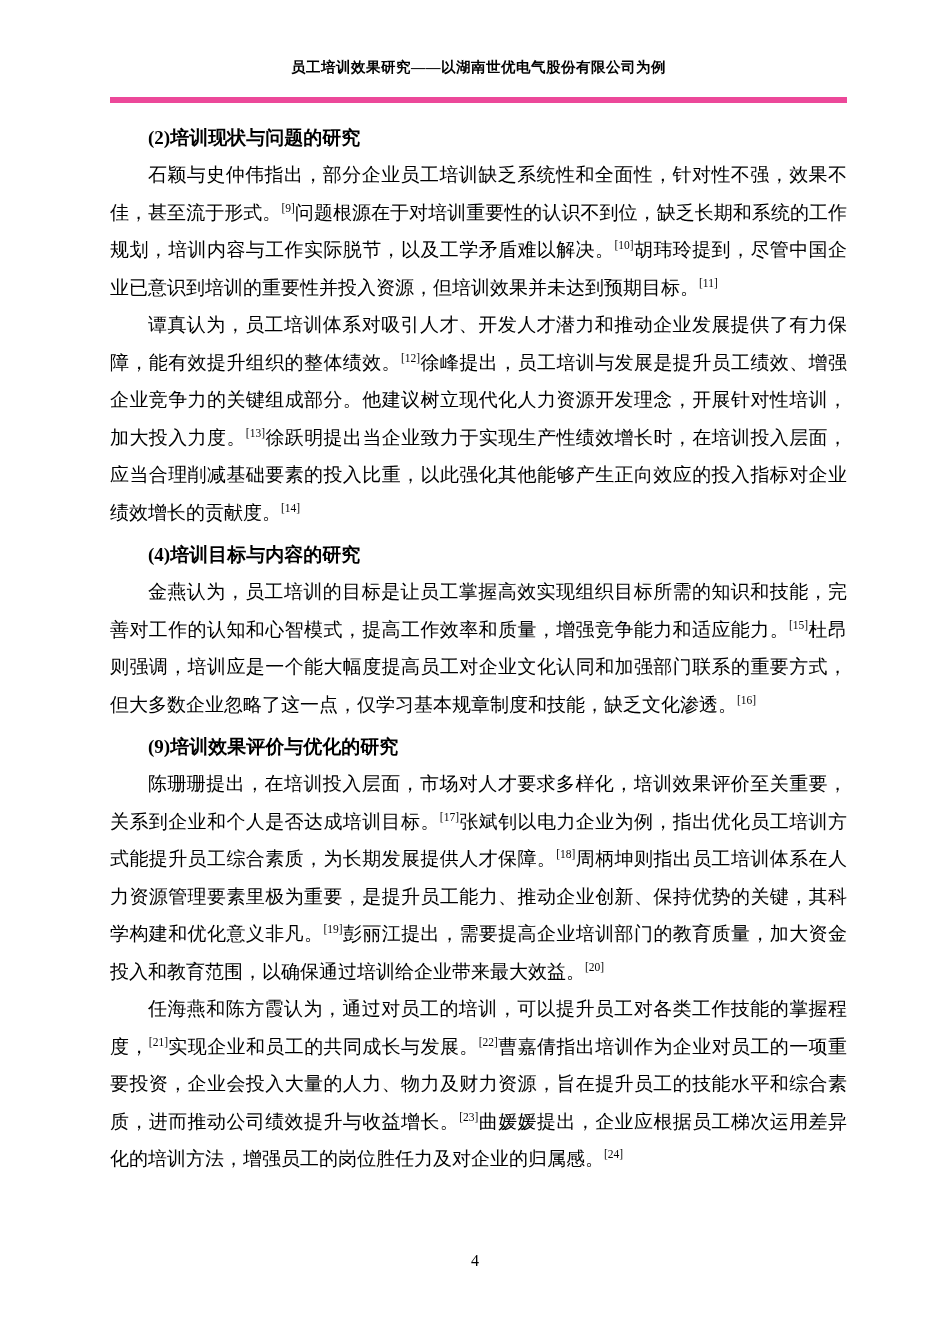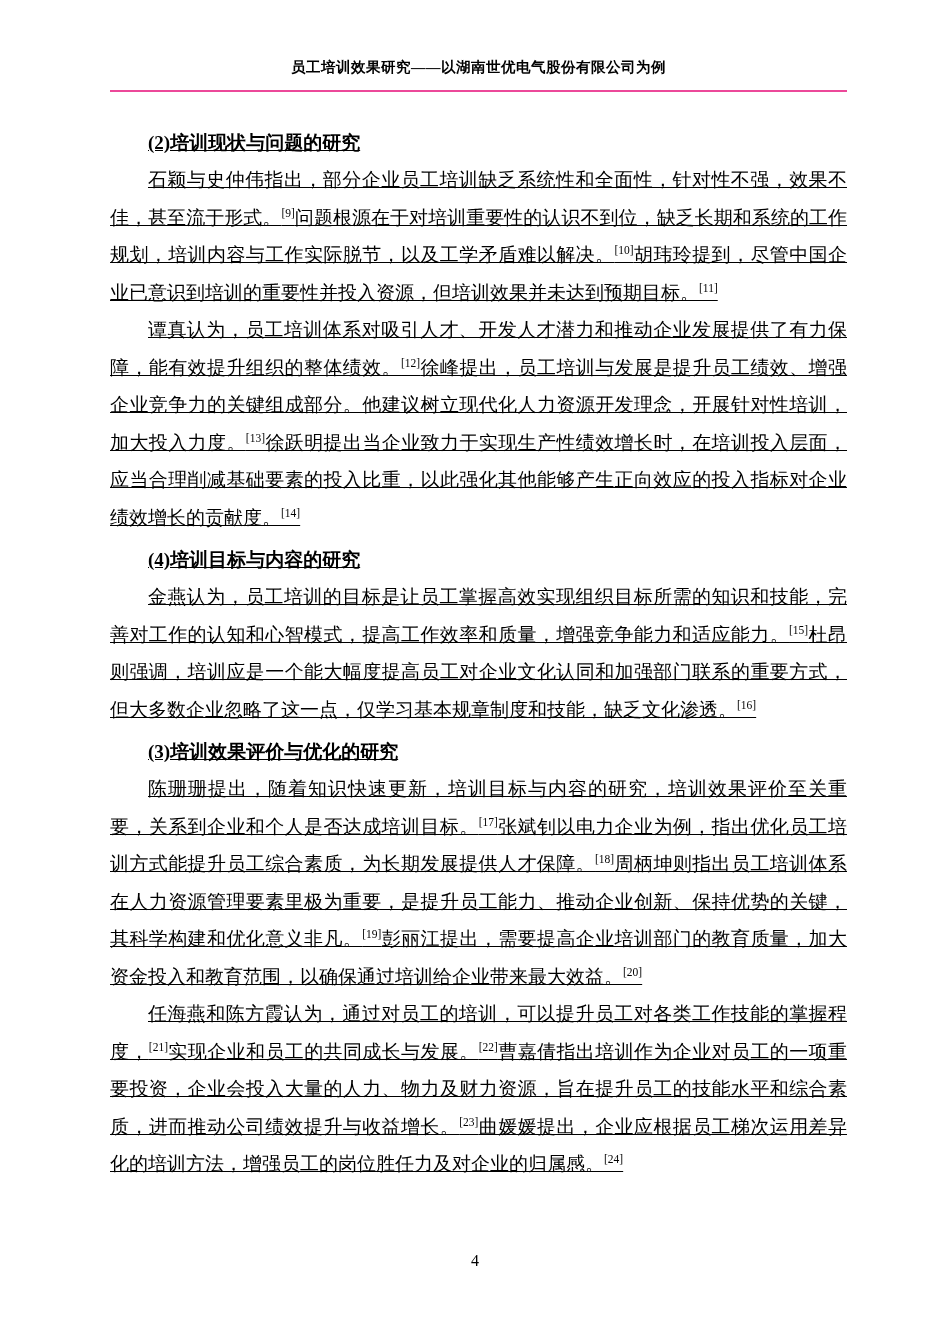--- a/index.html
+++ b/index.html
@@ -16,24 +16,24 @@
     position: relative;
     width: 950px;
     height: 1344px;
     padding: 58px 103px 0 110px;
   }
   .header {
     text-align: center;
     font-size: 14.5px;
     font-weight: bold;
     letter-spacing: 0.5px;
-    padding-bottom: 13px;
-    border-bottom: 2px solid #ec4899;
+    padding-bottom: 20px;
+    border-bottom: 6px solid #ec4899;
   }
-  .content { margin-top: 32px; text-decoration: underline; }
+  .content { margin-top: 16px; }
   h3.sec {
     font-size: 19px;
     font-weight: bold;
     text-indent: 2em;
     line-height: 37px;
     margin-top: 5px;
   }
   p.para {
     font-size: 19px;
     line-height: 37.5px;
@@ -74,22 +74,22 @@
   <div class="content">
 
     <h3 class="sec">(2)培训现状与问题的研究</h3>
     <p class="para"><span>石颖与史仲伟指出，部分企业员工培训缺乏系统性和全面性，针对性不强，效果不佳，甚至流于形式。</span><sup class="ref">[9]</sup><span>问题根源在于对培训重要性的认识不到位，缺乏长期和系统的工作规划，培训内容与工作实际脱节，以及工学矛盾难以解决。</span><sup class="ref">[10]</sup><span>胡玮玲提到，尽管中国企业已意识到培训的重要性并投入资源，但培训效果并未达到预期目标。</span><sup class="ref">[11]</sup></p>
 
     <p class="para"><span>谭真认为，员工培训体系对吸引人才、开发人才潜力和推动企业发展提供了有力保障，能有效提升组织的整体绩效。</span><sup class="ref">[12]</sup><span>徐峰提出，员工培训与发展是提升员工绩效、增强企业竞争力的关键组成部分。他建议树立现代化人力资源开发理念，开展针对性培训，加大投入力度。</span><sup class="ref">[13]</sup><span>徐跃明提出当企业致力于实现生产性绩效增长时，在培训投入层面，应当合理削减基础要素的投入比重，以此强化其他能够产生正向效应的投入指标对企业绩效增长的贡献度。</span><sup class="ref">[14]</sup></p>
 
     <h3 class="sec">(4)培训目标与内容的研究</h3>
     <p class="para"><span>金燕认为，员工培训的目标是让员工掌握高效实现组织目标所需的知识和技能，完善对工作的认知和心智模式，提高工作效率和质量，增强竞争能力和适应能力。</span><sup class="ref">[15]</sup><span>杜昂则强调，培训应是一个能大幅度提高员工对企业文化认同和加强部门联系的重要方式，但大多数企业忽略了这一点，仅学习基本规章制度和技能，缺乏文化渗透。</span><sup class="ref">[16]</sup></p>
 
-    <h3 class="sec">(3)培训效果评价与优化的研究</h3>
-    <p class="para"><span>陈珊珊提出，随着知识快速更新，培训目标与内容的研究，培训效果评价至关重要，关系到企业和个人是否达成培训目标。</span><sup class="ref">[17]</sup><span>张斌钊以电力企业为例，指出优化员工培训方式能提升员工综合素质，为长期发展提供人才保障。</span><sup class="ref">[18]</sup><span>周柄坤则指出员工培训体系在人力资源管理要素里极为重要，是提升员工能力、推动企业创新、保持优势的关键，其科学构建和优化意义非凡。</span><sup class="ref">[19]</sup><span>彭丽江提出，需要提高企业培训部门的教育质量，加大资金投入和教育范围，以确保通过培训给企业带来最大效益。</span><sup class="ref">[20]</sup></p>
+    <h3 class="sec">(9)培训效果评价与优化的研究</h3>
+    <p class="para"><span>陈珊珊提出，在培训投入层面，市场对人才要求多样化，培训效果评价至关重要，关系到企业和个人是否达成培训目标。</span><sup class="ref">[17]</sup><span>张斌钊以电力企业为例，指出优化员工培训方式能提升员工综合素质，为长期发展提供人才保障。</span><sup class="ref">[18]</sup><span>周柄坤则指出员工培训体系在人力资源管理要素里极为重要，是提升员工能力、推动企业创新、保持优势的关键，其科学构建和优化意义非凡。</span><sup class="ref">[19]</sup><span>彭丽江提出，需要提高企业培训部门的教育质量，加大资金投入和教育范围，以确保通过培训给企业带来最大效益。</span><sup class="ref">[20]</sup></p>
 
     <p class="para"><span>任海燕和陈方霞认为，通过对员工的培训，可以提升员工对各类工作技能的掌握程度，</span><sup class="ref">[21]</sup><span>实现企业和员工的共同成长与发展。</span><sup class="ref">[22]</sup><span>曹嘉倩指出培训作为企业对员工的一项重要投资，企业会投入大量的人力、物力及财力资源，旨在提升员工的技能水平和综合素质，进而推动公司绩效提升与收益增长。</span><sup class="ref">[23]</sup><span>曲媛媛提出，企业应根据员工梯次运用差异化的培训方法，增强员工的岗位胜任力及对企业的归属感。</span><sup class="ref">[24]</sup></p>
 
 
   </div>
 
   <div class="pagenum">4</div>
 
 </div>
 

